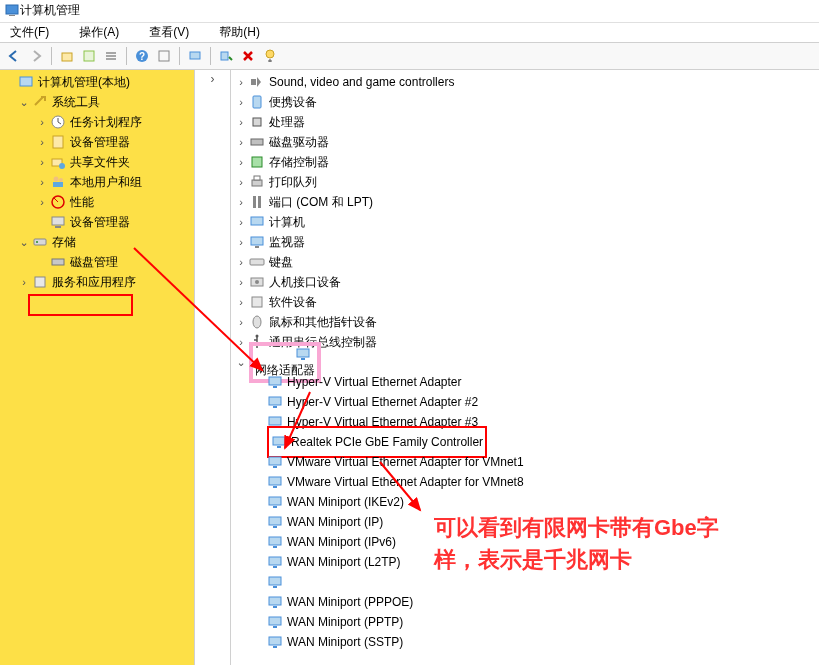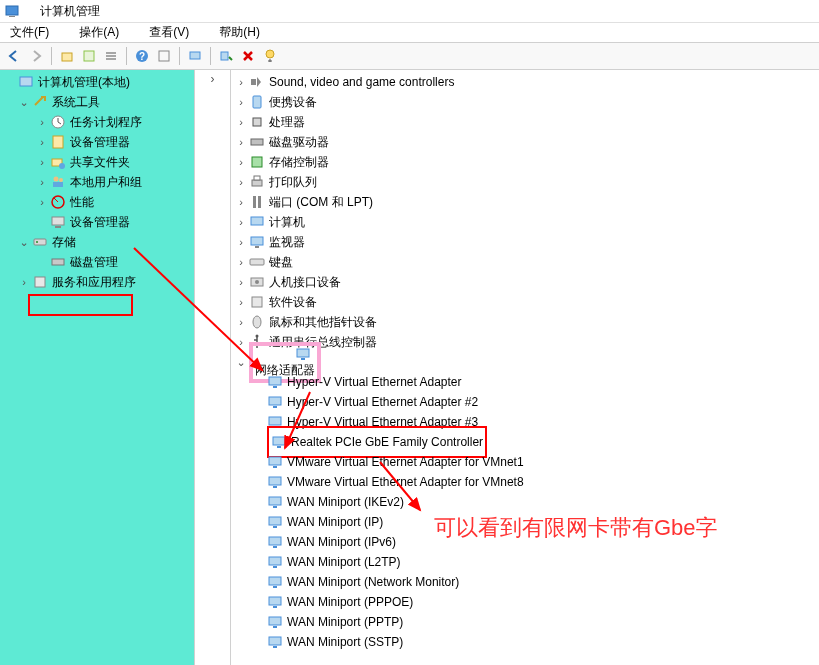--- a/index.html
+++ b/index.html
@@ -1,39 +1,39 @@
 <!DOCTYPE html>
 <html><head>
 <meta charset="utf-8">
 <style>
 * { margin: 0; padding: 0; box-sizing: border-box; font-family: "Microsoft YaHei", "Segoe UI", sans-serif; }
 body { background: #fff; font-size: 12px; color: #000; width: 819px; height: 665px; overflow: hidden; position: relative; }
-.titlebar { height: 22px; display: flex; align-items: center; padding: 2px 4px; gap: 20px; }
+.titlebar { height: 22px; display: flex; align-items: flex-start; padding: 2px 4px; gap: 0; }
 .titlebar .ticon { width: 16px; height: 16px; }
 .menubar { height: 20px; display: flex; align-items: center; padding: 0 4px; gap: 18px; border-top: 1px solid #e0e0e0; }
 .menubar .mitem { padding: 2px 6px; cursor: default; }
 .toolbar { height: 28px; border-top: 1px solid #d0d0d0; border-bottom: 1px solid #d0d0d0; display: flex; align-items: center; padding: 0 4px; gap: 2px; background: #f8f8f8; }
 .toolbar .tbtn { width: 20px; height: 20px; display: flex; align-items: center; justify-content: center; cursor: default; }
 .toolbar .sep { width: 1px; height: 18px; background: #c0c0c0; margin: 0 3px; }
 .main { display: flex; height: calc(665px - 22px - 20px - 28px); }
-.leftpane { width: 195px; border-right: 1px solid #d0d0d0; overflow: auto; padding: 2px 0; background: #5eead4; }
+.leftpane { width: 195px; border-right: 1px solid #d0d0d0; overflow: auto; padding: 2px 0; background: #fde047; }
 .midpane { width: 36px; border-right: 1px solid #d0d0d0; background: #fff; }
 .rightpane { flex: 1; overflow: auto; padding: 2px 0; position: relative; background: #fff; }
 .tree-item { display: flex; align-items: center; height: 20px; white-space: nowrap; padding-right: 6px; cursor: default; }
 .tree-item .expander { width: 16px; text-align: center; color: #555; font-size: 11px; flex-shrink: 0; }
 .tree-item .nicon { width: 16px; height: 16px; margin-right: 4px; flex-shrink: 0; display: flex; align-items: center; justify-content: center; }
 .lvl0 { padding-left: 2px; }
 .lvl1 { padding-left: 16px; }
 .lvl2 { padding-left: 34px; }
 .rvl0 { padding-left: 2px; }
 .rvl1 { padding-left: 20px; }
 .devmgr-box { position: absolute; left: 28px; top: 224px; width: 105px; height: 22px; border: 2px solid #ff0000; pointer-events: none; }
 .netadapter-box { border: 4px solid #f9a8d4; padding: 0 2px; display: inline-flex; align-items: flex-end; flex-direction: column; }
 .realtek-box { border: 2px solid #ff0000; padding: 6px 2px; display: inline-flex; align-items: center; }
-.annotation { position: absolute; color: #ff3232; font-size: 22px; font-weight: 400; line-height: 32px; pointer-events: none; }
+.annotation { position: absolute; color: #ff3232; font-size: 22px; font-weight: 700; line-height: 32px; pointer-events: none; }
 svg.arrow { position: absolute; pointer-events: none; }
 .label { white-space: nowrap; }
 </style>
 </head>
 <body>
 
 <div class="titlebar">
   <span class="ticon">
     <svg width="16" height="16">
         <rect x="2" y="3" width="12" height="9" fill="#4a90d9" stroke="#2a6bb0"></rect>
@@ -489,21 +489,20 @@
           <span class="label">WAN Miniport (L2TP)</span>
         </div>
         <div class="tree-item rvl1">
           <span class="expander"></span>
           <span class="nicon">
             <svg width="16" height="16">
               <rect x="2" y="3" width="12" height="8" fill="#b8d8f0" stroke="#4a90d9"></rect>
               <rect x="6" y="12" width="4" height="2" fill="#4a90d9"></rect>
             </svg>
           </span>
-          <span class="label">WAN Miniport (Network Monitor)</span>
         </div>
         <div class="tree-item rvl1">
           <span class="expander"></span>
           <span class="nicon">
             <svg width="16" height="16">
               <rect x="2" y="3" width="12" height="8" fill="#b8d8f0" stroke="#4a90d9"></rect>
               <rect x="6" y="12" width="4" height="2" fill="#4a90d9"></rect>
             </svg>
           </span>
           <span class="label">WAN Miniport (PPPOE)</span>
@@ -539,13 +538,14 @@
         <path d="M0,0 L7,3 L0,6 Z" fill="#ff0000"></path>
       </marker>
     </defs>
   <line x1="134" y1="248" x2="262" y2="370" stroke="#ff0000" stroke-width="2" marker-end="url(#ah)"></line>
   <line x1="310" y1="392" x2="285" y2="448" stroke="#ff0000" stroke-width="2" marker-end="url(#ah)"></line>
   <line x1="380" y1="462" x2="420" y2="510" stroke="#ff0000" stroke-width="2" marker-end="url(#ah)"></line>
 </svg>
 
 <div class="annotation" style="left:434px; top:512px;">
   <span>可以看到有限网卡带有Gbe字</span><br>
+  <span>样，表示是千兆网卡</span>
 </div>
 
 </body></html>

